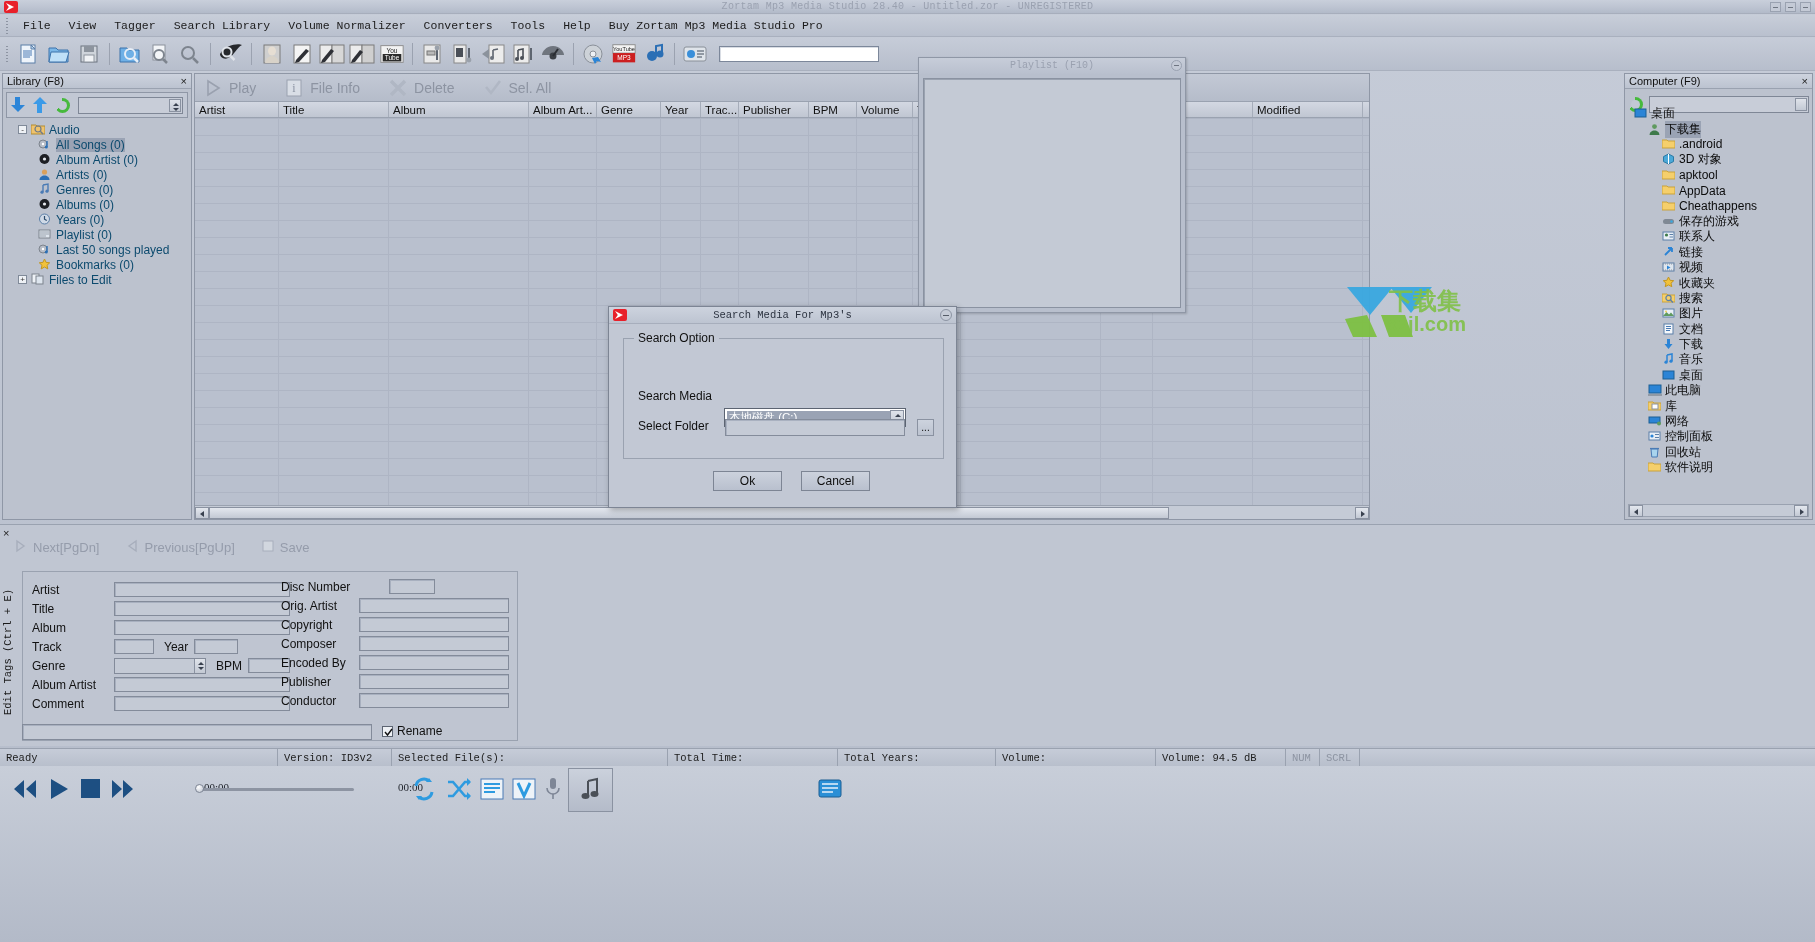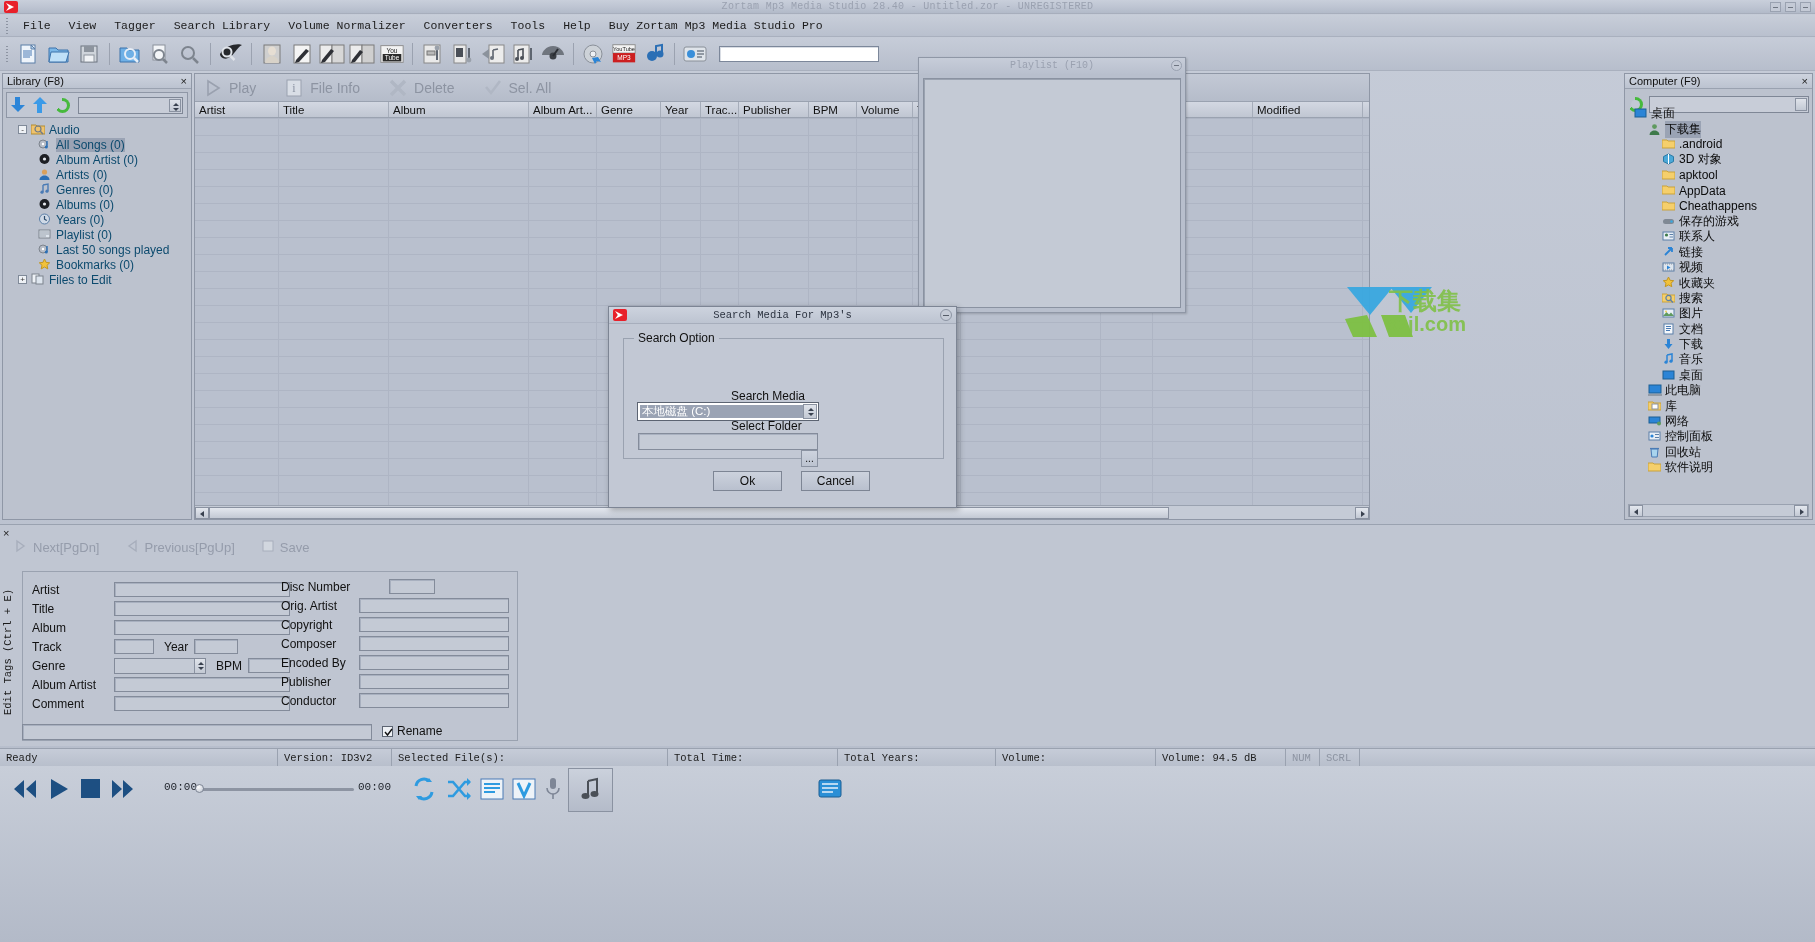--- a/index.html
+++ b/index.html
@@ -178,44 +178,44 @@
   .statusbar{ position:absolute; left:0; top:748px; width:1815px; height:18px;
     background:linear-gradient(#c6ccd8,#b8bfcc); border-top:1px solid #9aa2b0;
     display:flex; align-items:center; font-family:"Liberation Mono",monospace; font-size:10.5px; color:#1c1c1c;}
   .scell{ border-right:1px solid #9aa2b0; height:18px; line-height:18px; padding-left:6px; overflow:hidden; white-space:nowrap;}
 
   
   .transport{ position:absolute; left:0; top:766px; width:1815px; height:176px;
     background:linear-gradient(#c8ced9,#b3bac8);}
   .tp{ position:absolute; top:6px; }
   .ticon{ cursor:default; }
-  .timelbl{ font-family:Liberation Mono, monospace; font-size:11px; color:#22262e;}
+  .timelbl{ font-family:Liberation Serif, serif; font-size:11px; color:#22262e;margin-left:40px;}
   .slider{ position:absolute; height:3px; background:#8d94a2; border-radius:2px;}
   .knob{ position:absolute; width:9px; height:9px; border-radius:50%;
      background:radial-gradient(circle at 35% 30%,#fff,#b9c0cd); border:1px solid #7e8695;}
 
   
   .dlg{ position:absolute; left:608px; top:306px; width:349px; height:202px;
     background:#c2c8d4; border:1px solid #7d8594; box-shadow:2px 2px 6px rgba(0,0,0,.3);}
   .dlghdr{ height:17px; background:linear-gradient(#cdd3de,#bdc4d1);
     position:relative; text-align:center; font-family:"Liberation Mono",monospace;
     font-size:10.5px; color:#2c3340; line-height:17px; border-bottom:1px solid #a7aebc;}
   .dlghdr .dicon{ position:absolute; left:4px; top:2px; width:14px; height:12px; background:#e8202a; border-radius:2px;}
   .dlghdr .dicon:after{content:"";position:absolute;left:2px;top:2px;width:8px;height:8px;background:#fff;clip-path:polygon(0 0,100% 50%,0 100%,35% 50%);}
   .dlghdr .dmin{ position:absolute; right:4px; top:2px; width:12px; height:12px;
     border:1px solid #8d95a4; border-radius:50%; background:#c6ccd7;}
   .dlghdr .dmin:after{content:"";position:absolute;left:2px;top:5px;width:6px;height:1px;background:#555c68;}
   .grpbox{ position:absolute; left:14px; top:31px; width:321px; height:121px;
     border:1px solid #9aa2b0; }
   .grplbl{ position:absolute; left:10px; top:-8px; background:#c2c8d4; padding:0 4px;
     font-size:12px; color:#101010;}
-  .dlgrow{ position:absolute; display:flex; align-items:flex-end;flex-direction:column; }
+  .dlgrow{ position:absolute; display:flex; align-items:flex-start; }
   .dlglabel{ font-size:12px; color:#101010;}
   .dlgcombo{ width:180px; height:17px; background:#9aa3b4; border:2px solid #fff;
-    outline:1px solid #5c6472; position:relative; font-size:11.5px; color:#fff; line-height:13px; padding-left:2px;}
+    outline:1px solid #5c6472; position:relative; font-size:11.5px; color:#fff; line-height:13px; padding-left:2px;margin-top:20px;}
   .dlgcombo .csp{position:absolute;right:-1px;top:-1px;width:14px;height:15px;background:linear-gradient(#dfe3ea,#c3c9d4);border:1px solid #8a92a1;}
   .dlgcombo .csp:before{content:"";position:absolute;left:4px;top:3px;border-left:3px solid transparent;border-right:3px solid transparent;border-bottom:3px solid #39414f;}
   .dlgcombo .csp:after{content:"";position:absolute;left:4px;top:8px;border-left:3px solid transparent;border-right:3px solid transparent;border-top:3px solid #39414f;}
   .dlgtext{ width:180px; height:17px; background:#c5cbd6; border:1px solid #848c9b;
     box-shadow:inset 1px 1px 0 #a9b1c0;}
   .dlgbrowse{ width:17px; height:17px; background:linear-gradient(#cdd3de,#bcc3d0);
     border:1px solid #8a92a1; font-size:10px; text-align:center; line-height:15px; color:#111;}
   .dlgbtn{ position:absolute; width:69px; height:20px;
     background:linear-gradient(#ccd2dd,#b9c0ce); border:1px solid #7d8594;
     font-size:12px; color:#0e0e0e; text-align:center; line-height:18px; cursor:default;}

